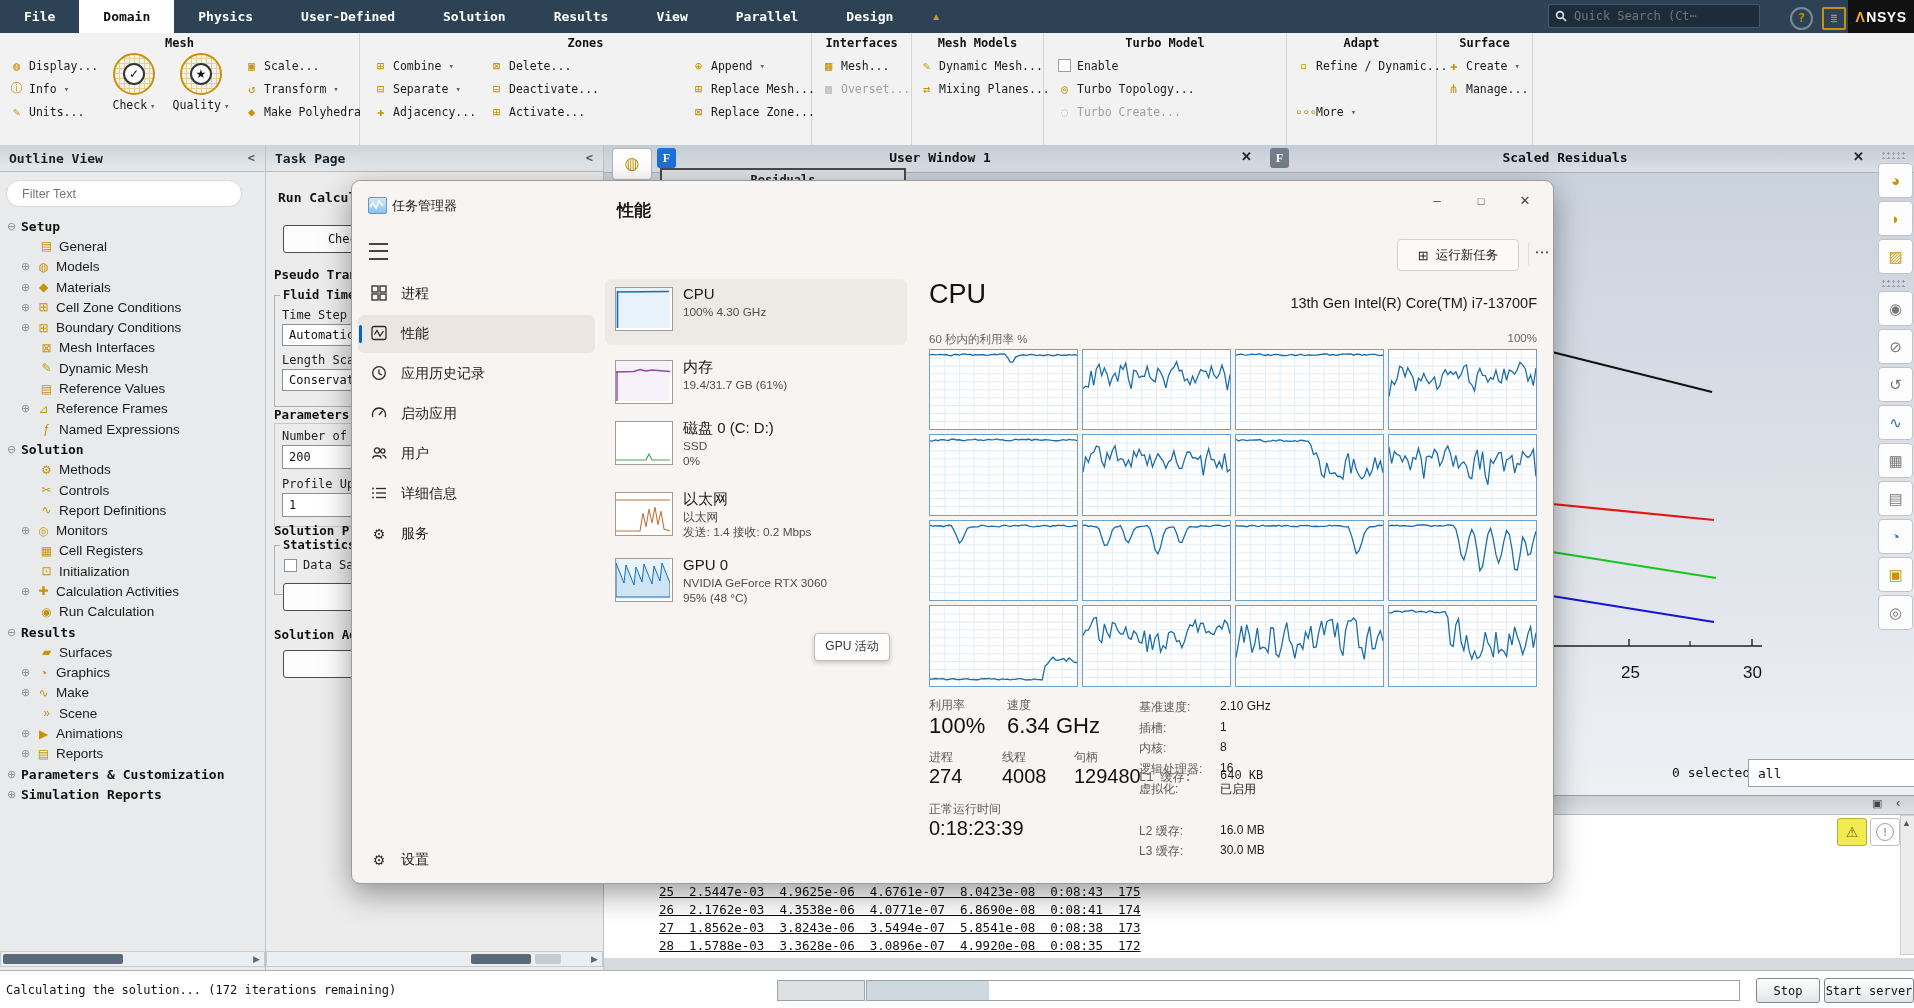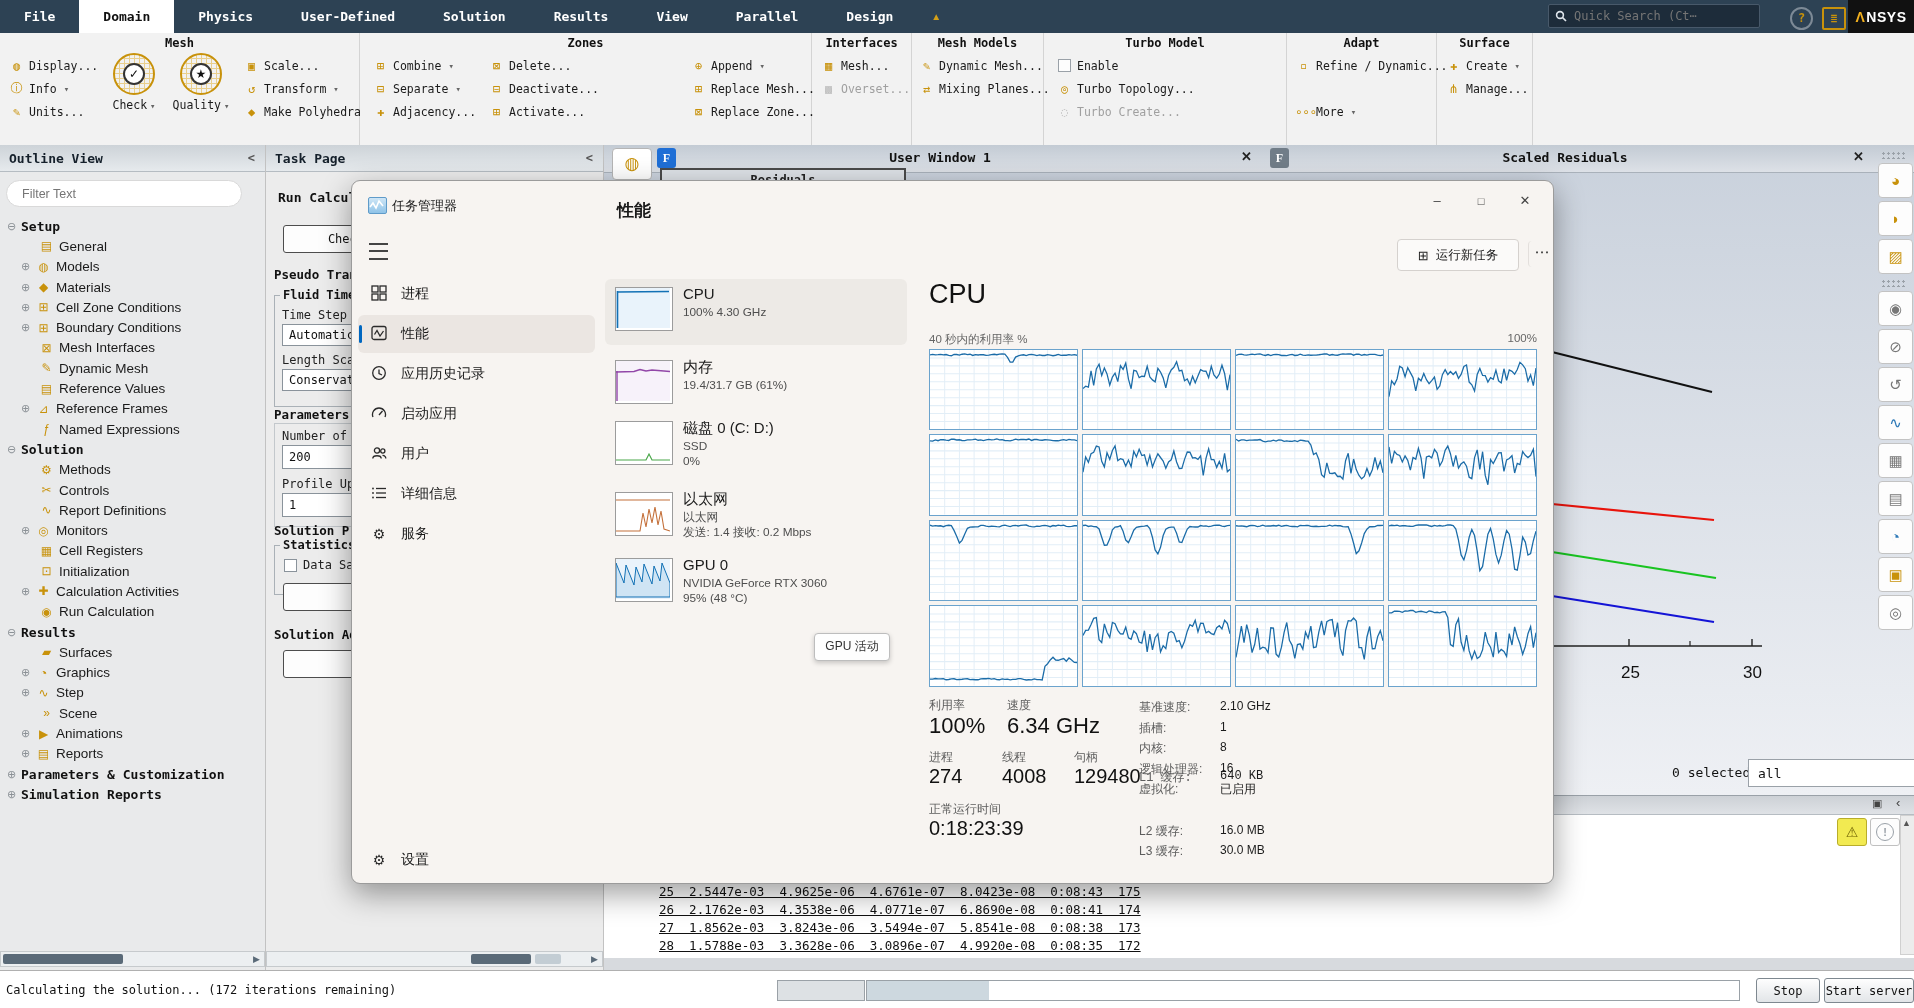--- a/index.html
+++ b/index.html
@@ -442,21 +442,21 @@
           <span class="tl">Surfaces</span>
         </div>
         <div class="trow" style="padding-left: 18px;">
           <span class="exp">⊕</span>
           <span class="tg">◔</span>
           <span class="tl">Graphics</span>
         </div>
         <div class="trow" style="padding-left: 18px;">
           <span class="exp">⊕</span>
           <span class="tg">∿</span>
-          <span class="tl">Step</span>
+          <span class="tl">Make</span>
         </div>
         <div class="trow" style="padding-left: 38px;">
           <span class="tg">»</span>
           <span class="tl">Scene</span>
         </div>
         <div class="trow" style="padding-left: 18px;">
           <span class="exp">⊕</span>
           <span class="tg">▶</span>
           <span class="tl">Animations</span>
         </div>
@@ -723,21 +723,22 @@
               <polygon points="0,38 0,4 2,9 4,14 6,19 8,24 10,6 12,11 14,16 16,21 18,26 20,8 22,13 24,18 26,23 28,5 30,10 32,15 34,20 36,25 38,7 40,12 42,17 44,22 46,4 48,9 50,14 52,19 54,24 54,38" fill="#cfe4f4" stroke="#1271b5" stroke-width="1"></polygon>
             </svg></div>
           <div class="cname">GPU 0</div>
           <div class="cl" style="top: 26px;">NVIDIA GeForce RTX 3060</div>
           <div class="cl" style="top: 41px;">95% (48 °C)</div>
         </div>
       </div>
     <div class="tooltip">GPU 活动</div>
 
     <div class="cpu-heading">CPU</div>
-    <div class="util-l">40 秒内的利用率 %</div>
+    <div class="cpu-sub">13th Gen Intel(R) Core(TM) i7-13700F</div>
+    <div class="util-l">60 秒内的利用率 %</div>
     <div class="util-r">100%</div>
     <div class="cpugrid" id="cpugrid">
         <div class="cpucell"><svg width="100%" height="100%" viewBox="0 0 150 77" preserveAspectRatio="none">
             <line x1="15" y1="0" x2="15" y2="77" stroke="#e2eef7" stroke-width="1"></line>
             <line x1="30" y1="0" x2="30" y2="77" stroke="#e2eef7" stroke-width="1"></line>
             <line x1="45" y1="0" x2="45" y2="77" stroke="#e2eef7" stroke-width="1"></line>
             <line x1="60" y1="0" x2="60" y2="77" stroke="#e2eef7" stroke-width="1"></line>
             <line x1="75" y1="0" x2="75" y2="77" stroke="#e2eef7" stroke-width="1"></line>
             <line x1="90" y1="0" x2="90" y2="77" stroke="#e2eef7" stroke-width="1"></line>
             <line x1="105" y1="0" x2="105" y2="77" stroke="#e2eef7" stroke-width="1"></line>

